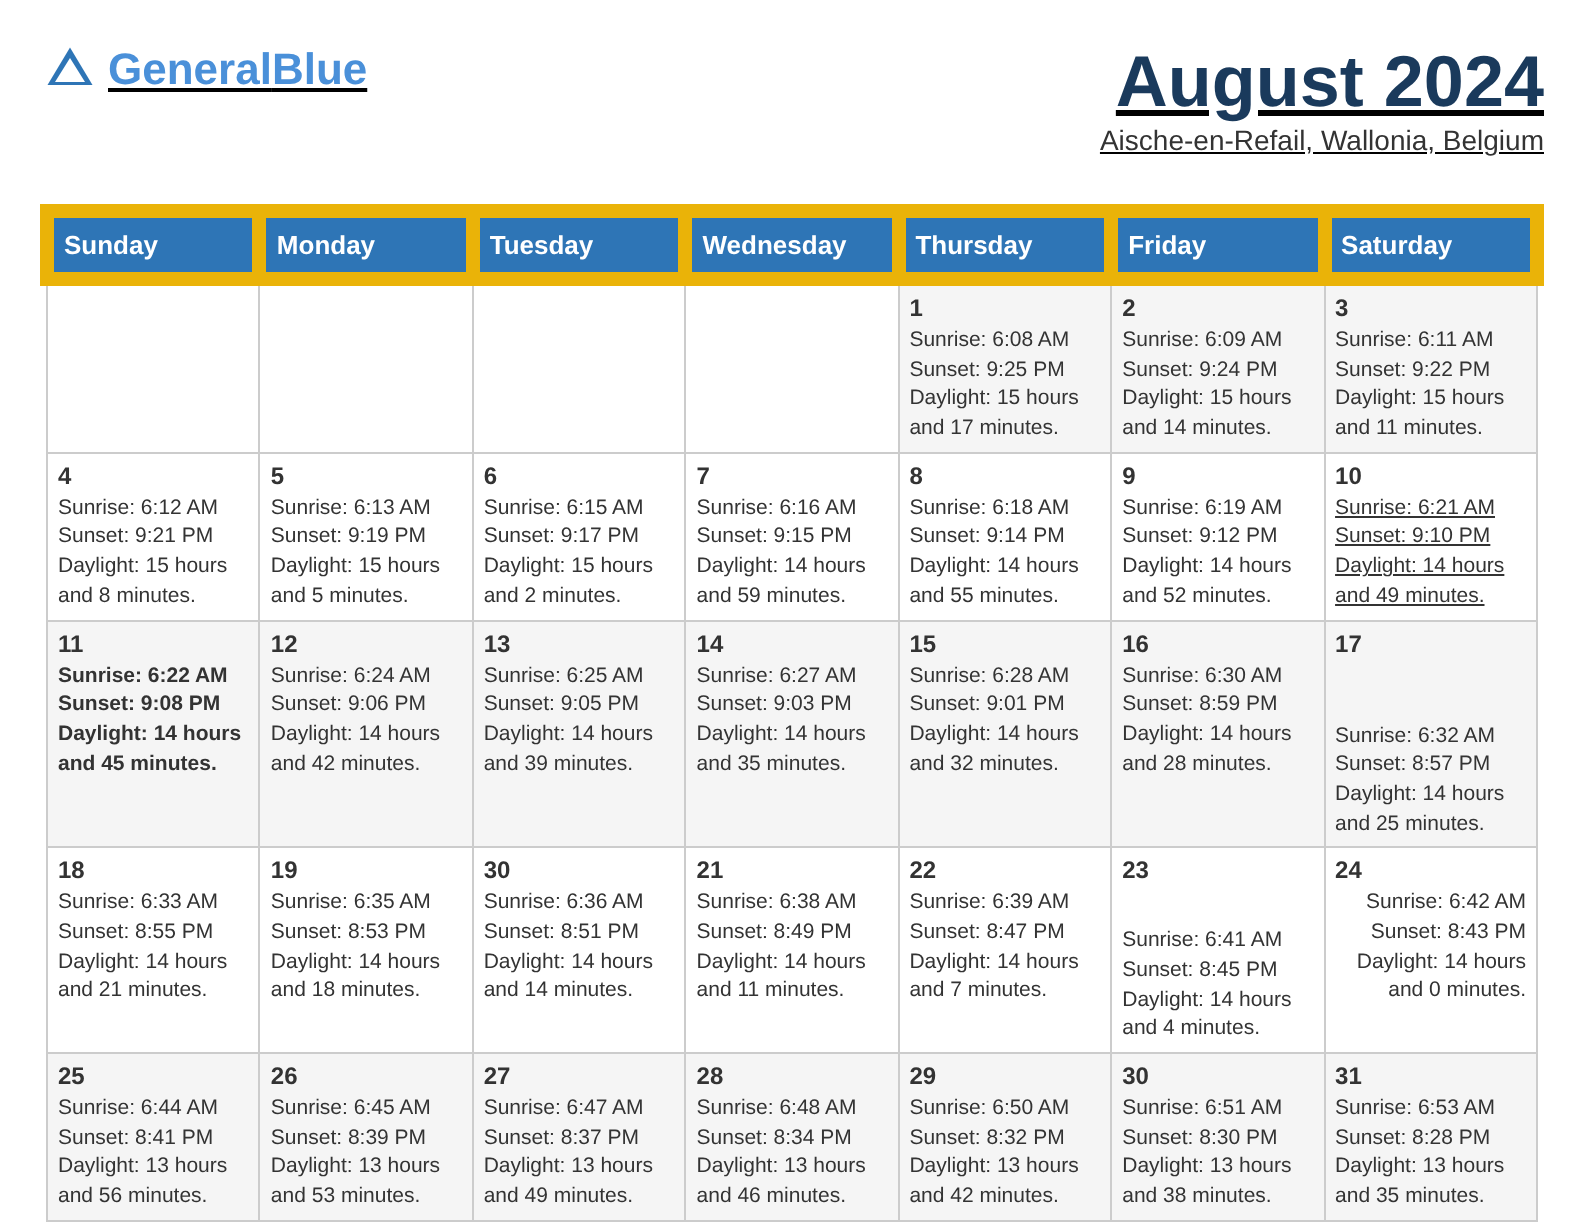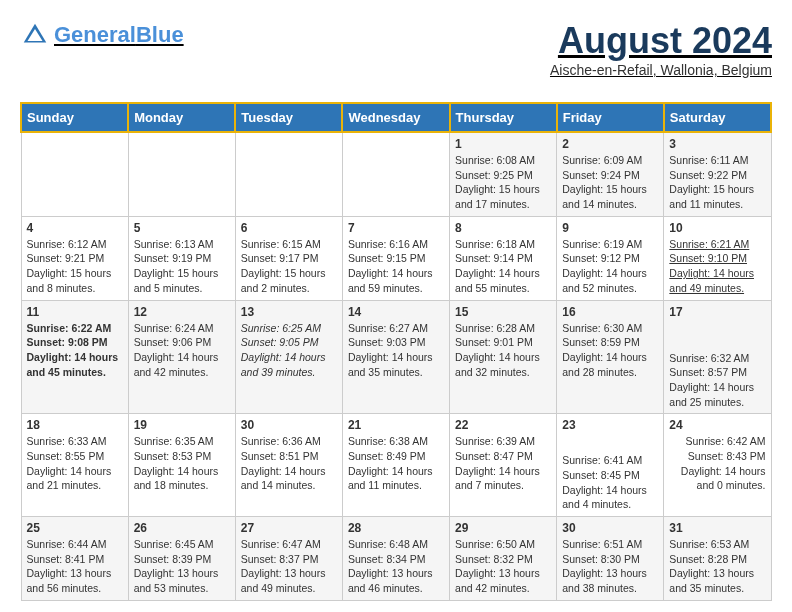--- a/index.html
+++ b/index.html
@@ -52,21 +52,21 @@
       border-collapse: collapse;
       table-layout: fixed;
     }
     thead tr th {
       background-color: #2e75b6;
       color: #fff;
       text-align: left;
       padding: 6px 5px;
       font-size: 13px;
       font-weight: bold;
-      border: 2px solid #eab308;
+      border: 7px solid #eab308;
     }
     tbody tr td {
       vertical-align: top;
       border: 1px solid #ccc;
       padding: 4px 5px;
       font-size: 10.5px;
       color: #333;
       height: 80px;
       background: #fff;
     }
@@ -207,21 +207,21 @@
         </td>
         <td>
           <span class="day-num">12</span>
           <div class="cell-info" style="white-space: pre-line;">Sunrise: 6:24 AM
 Sunset: 9:06 PM
 Daylight: 14 hours
 and 42 minutes.</div>
         </td>
         <td>
           <span class="day-num">13</span>
-          <div class="cell-info" style="white-space: pre-line; font-style: italic;">Sunrise: 6:25 AM
+          <div class="cell-info" style="white-space: pre-line;">Sunrise: 6:25 AM
 Sunset: 9:05 PM
 Daylight: 14 hours
 and 39 minutes.</div>
         </td>
         <td>
           <span class="day-num">14</span>
           <div class="cell-info" style="white-space: pre-line;">Sunrise: 6:27 AM
 Sunset: 9:03 PM
 Daylight: 14 hours
 and 35 minutes.</div>

